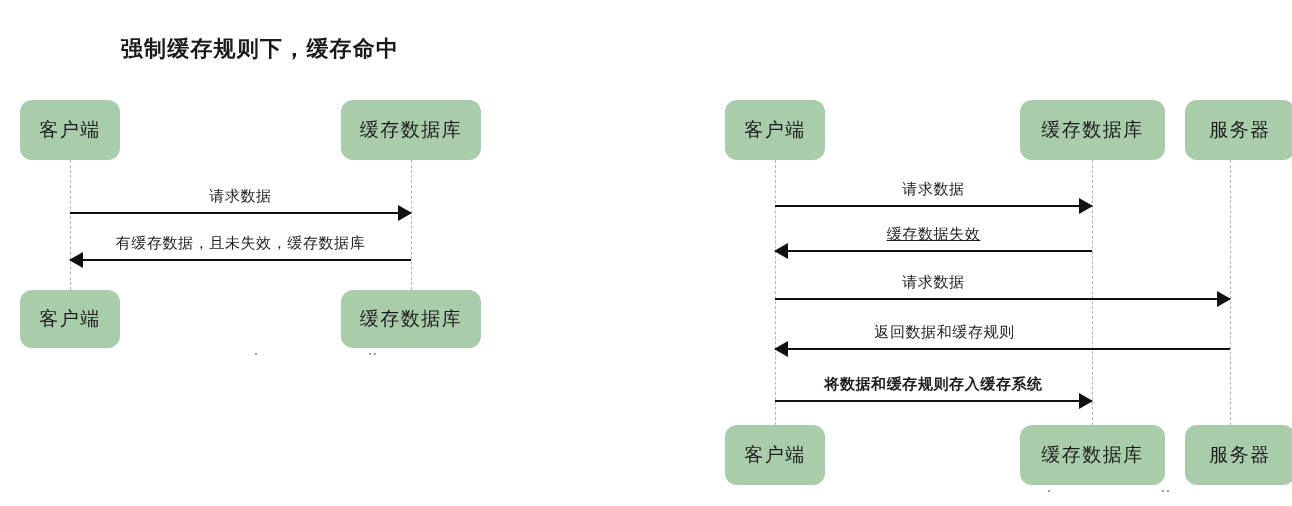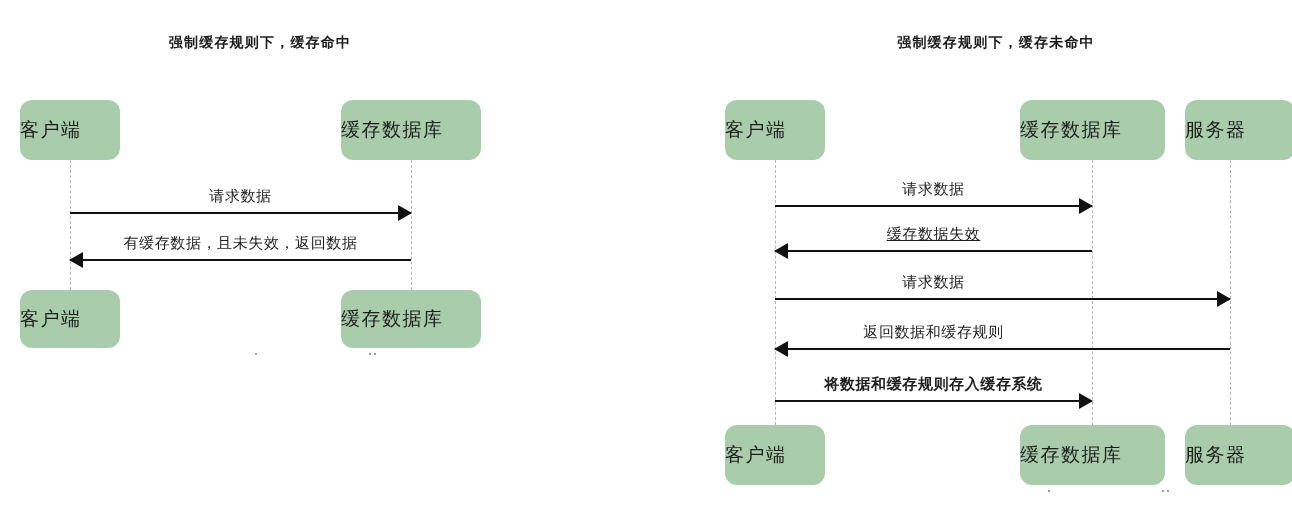--- a/index.html
+++ b/index.html
@@ -26,21 +26,21 @@
     height: 506px;
   }
   #diagram-left  { left: 0;   width: 520px; }
   #diagram-right { left: 700px; width: 592px; }
 
   .diagram-title {
     position: absolute;
     top: 34px;
     width: 100%;
     text-align: center;
-    font-size: 14px;
+    font-size: 22px;
     font-weight: bold;
     color: #1a1a1a;
     letter-spacing: 1.2px;
     white-space: nowrap;
   }
   #diagram-right .diagram-title { top: 34px; }
 
   
   .lifeline {
     position: absolute;
@@ -48,21 +48,21 @@
     border-left: 1px dashed #b6b6b6;
   }
 
   
   .actor-box {
     position: absolute;
     background: #a9cdab;
     border-radius: 12px;
     display: flex;
     align-items: center;
-    justify-content: flex-start;
+    justify-content: center;
     box-sizing: border-box;
   }
   .actor-label {
     font-size: 19px;
     color: #1d1d1d;
     letter-spacing: 1.5px;
     white-space: nowrap;
   }
 
   
@@ -134,38 +134,37 @@
 
     <div class="message to-right" style="left:70px; top:212px; width:341px;">
       <div class="msg-line"></div>
       <div class="msg-head"></div>
       <div class="msg-label" style="left:0; width:341px;">请求数据</div>
     </div>
 
     <div class="message to-left" style="left:70px; top:259px; width:341px;">
       <div class="msg-line"></div>
       <div class="msg-head"></div>
-      <div class="msg-label" style="left:0; width:341px;">有缓存数据，且未失效，返回数据</div>
+      <div class="msg-label" style="left:0; width:341px;">有缓存数据，且未失效，缓存数据库</div>
     </div>
 
     <div class="actor-box" style="left:20px; top:290px; width:100px; height:58px;">
       <span class="actor-label">客户端</span>
     </div>
     <div class="actor-box" style="left:341px; top:290px; width:140px; height:58px;">
       <span class="actor-label">缓存数据库</span>
     </div>
 
     <div class="artifact-dot" style="left:255px; top:353px;"></div>
     <div class="artifact-dot" style="left:369px; top:353px;"></div>
     <div class="artifact-dot" style="left:374px; top:353px;"></div>
   </div>
 
   <div class="diagram" id="diagram-right">
 
-    <div class="diagram-title">强制缓存规则下，缓存未命中</div>
 
     <div class="lifeline" style="left:75px; top:160px; height:265px;"></div>
     <div class="lifeline" style="left:392px; top:160px; height:265px;"></div>
     <div class="lifeline" style="left:530px; top:160px; height:265px;"></div>
 
     <div class="actor-box" style="left:25px; top:100px; width:100px; height:60px;">
       <span class="actor-label">客户端</span>
     </div>
     <div class="actor-box" style="left:320px; top:100px; width:145px; height:60px;">
       <span class="actor-label">缓存数据库</span>
@@ -188,21 +187,21 @@
 
     <div class="message to-right" style="left:75px; top:298px; width:455px;">
       <div class="msg-line"></div>
       <div class="msg-head"></div>
       <div class="msg-label" style="left:0; width:317px;">请求数据</div>
     </div>
 
     <div class="message to-left" style="left:75px; top:348px; width:455px;">
       <div class="msg-line"></div>
       <div class="msg-head"></div>
-      <div class="msg-label" style="left:0; width:317px;">返回数据和缓存规则</div>
+      <div class="msg-label" style="left:11px; width:317px;">返回数据和缓存规则</div>
     </div>
 
     <div class="message to-right" style="left:75px; top:400px; width:317px;">
       <div class="msg-line"></div>
       <div class="msg-head"></div>
       <div class="msg-label" style="left:-5px; width:327px;font-weight:bold;">将数据和缓存规则存入缓存系统</div>
     </div>
 
     <div class="actor-box" style="left:25px; top:425px; width:100px; height:60px;">
       <span class="actor-label">客户端</span>

